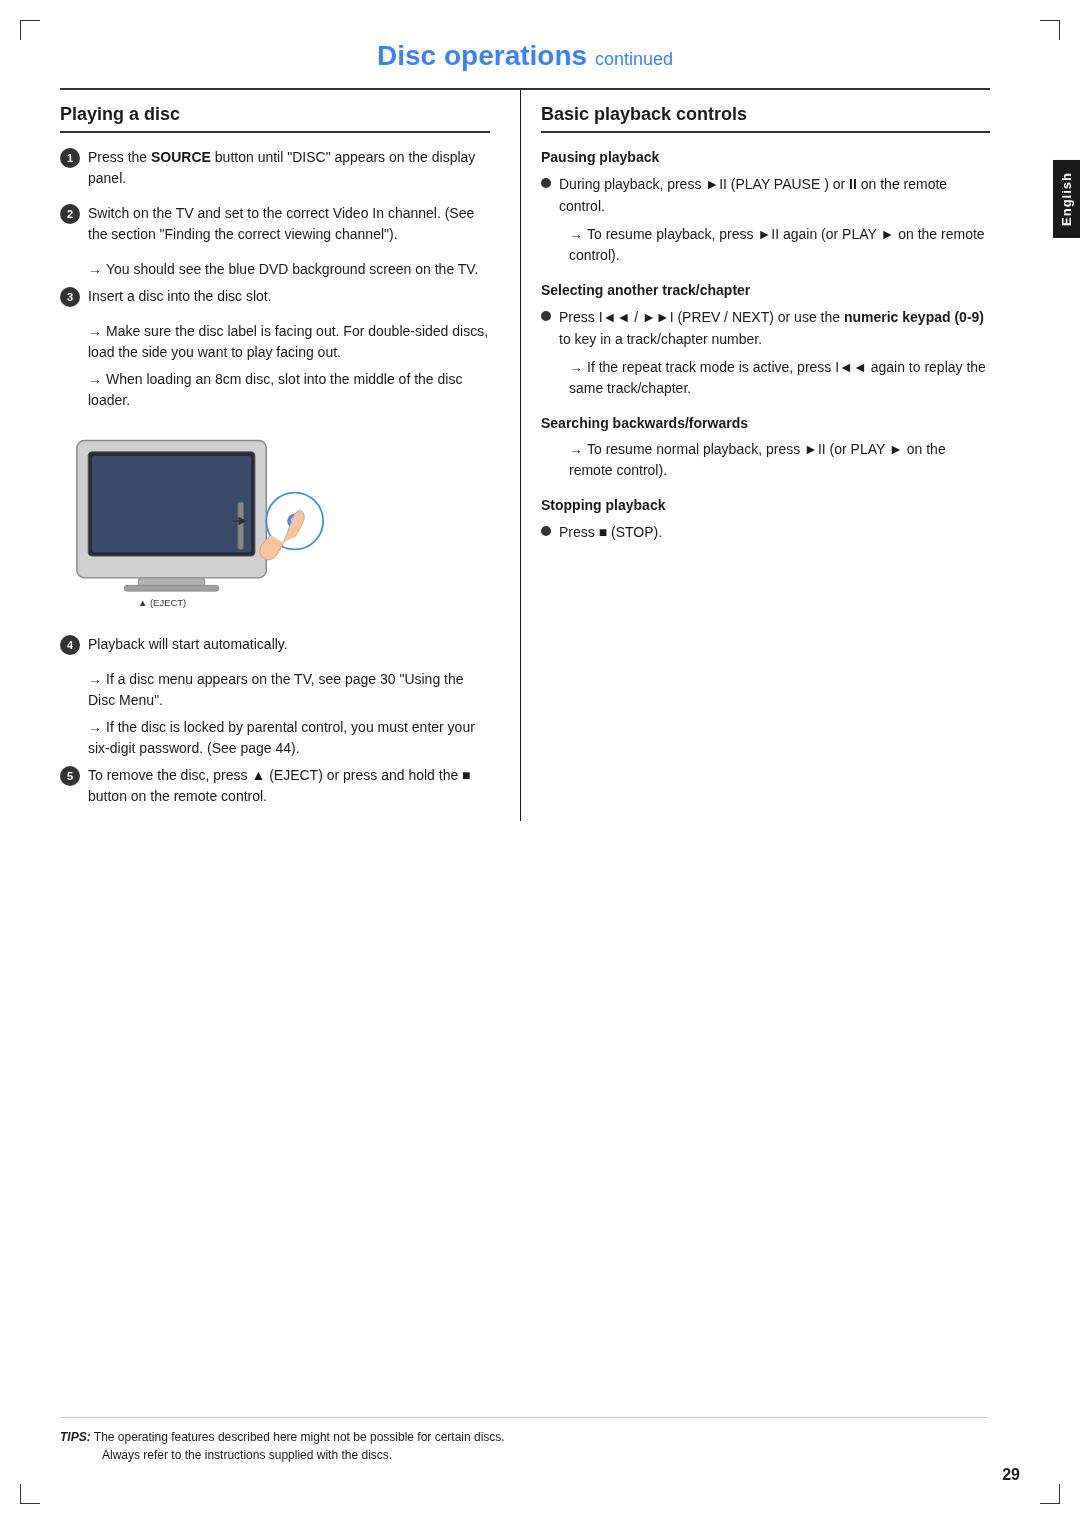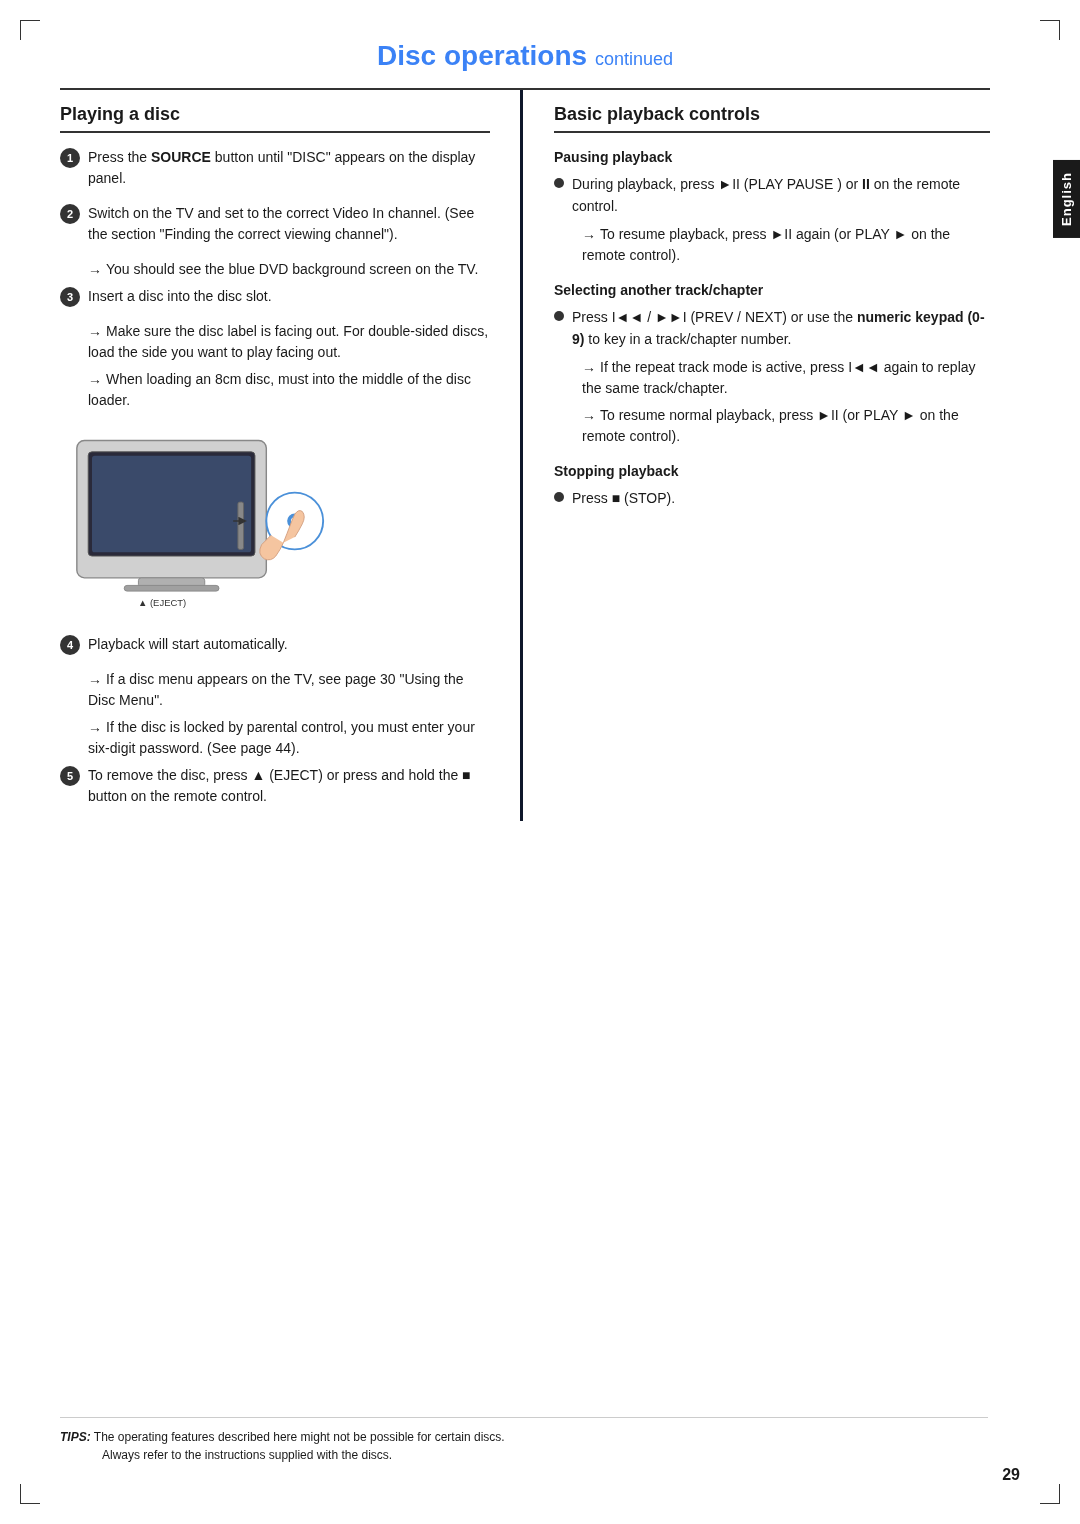--- a/index.html
+++ b/index.html
@@ -63,22 +63,22 @@
     
     .left-column {
       width: 460px;
       padding-right: 30px;
       flex-shrink: 0;
     }
 
     
     .right-column {
       flex: 1;
-      padding-left: 31px;
-      border-left: 3px solid #0f172a;
+      padding-left: 20px;
+      border-left: 1px solid #0f172a;
     }
 
     
     .section-header {
       font-size: 18px;
       font-weight: bold;
       border-bottom: 2px solid #333;
       padding-bottom: 6px;
       margin-bottom: 14px;
       margin-top: 14px;
@@ -239,21 +239,21 @@
           Switch on the TV and set to the correct Video In channel. (See the section "Finding the correct viewing channel").
         </div>
       </div>
       <div class="arrow-item">You should see the blue DVD background screen on the TV.</div>
 
       <div class="step">
         <span class="step-number">3</span>
         <div class="step-content">Insert a disc into the disc slot.</div>
       </div>
       <div class="arrow-item">Make sure the disc label is facing out. For double-sided discs, load the side you want to play facing out.</div>
-      <div class="arrow-item">When loading an 8cm disc, must into the middle of the disc loader.</div>
+      <div class="arrow-item">When loading an 8cm disc, slot into the middle of the disc loader.</div>
 
       <div class="dvd-illustration">
         <svg class="tv-svg" viewBox="0 0 280 190" xmlns="http://www.w3.org/2000/svg">
 
           <rect x="10" y="10" width="200" height="145" rx="8" ry="8" fill="#d0d0d0" stroke="#888" stroke-width="1.5"></rect>
 
           <rect x="22" y="22" width="176" height="110" rx="4" ry="4" fill="#2a2a3a" stroke="#555" stroke-width="1"></rect>
 
           <rect x="26" y="26" width="168" height="102" rx="3" ry="3" fill="#3a4a6a"></rect>
 
@@ -309,20 +309,21 @@
 
       <div class="sub-section-header">Selecting another track/chapter</div>
       <div class="bullet-item">
         <div class="bullet-dot"></div>
         <div class="bullet-content">
           Press I◄◄ / ►►I (PREV / NEXT) or use the <span class="inline-bold">numeric keypad (0-9)</span> to key in a track/chapter number.
         </div>
       </div>
       <div class="arrow-item">If the repeat track mode is active, press I◄◄ again to replay the same track/chapter.</div>
 
+      <div class="sub-section-header">Searching backwards/forwards</div>
       <div class="arrow-item">To resume normal playback, press ►II (or PLAY ► on the remote control).</div>
 
       <div class="sub-section-header">Stopping playback</div>
       <div class="bullet-item">
         <div class="bullet-dot"></div>
         <div class="bullet-content">
           Press ■ (STOP).
         </div>
       </div>
 

